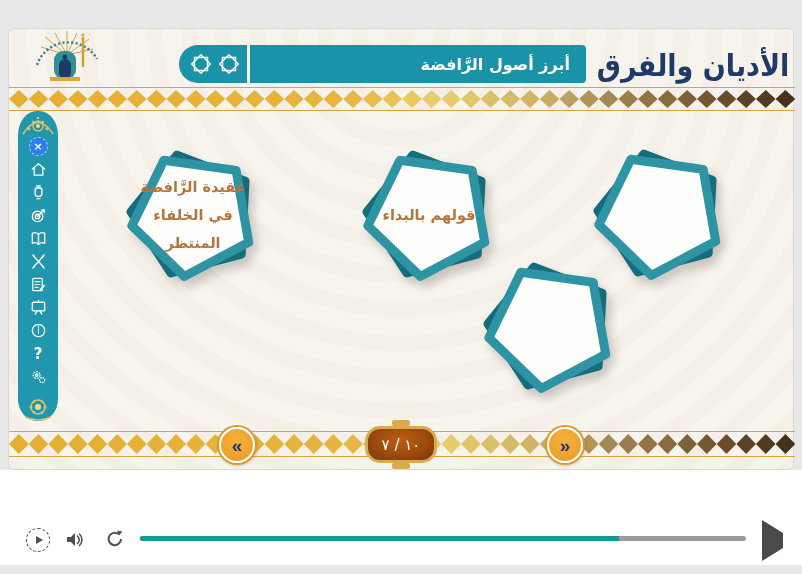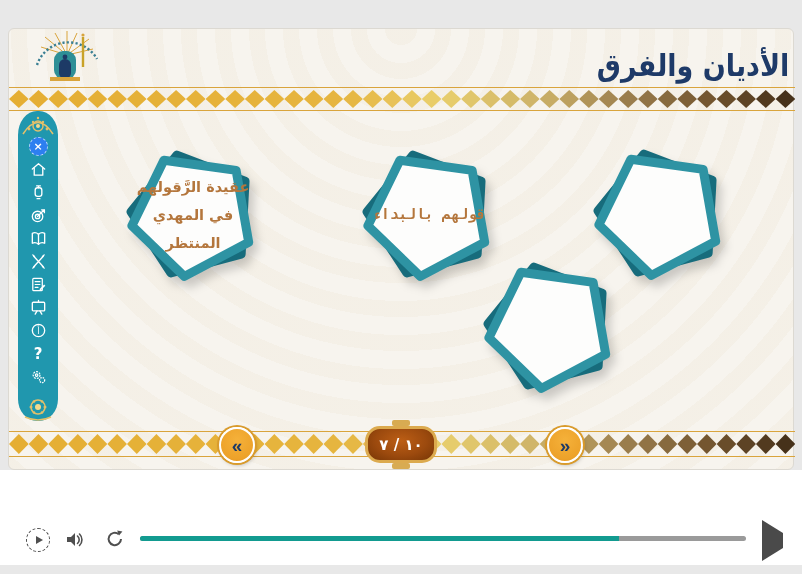--- a/index.html
+++ b/index.html
@@ -49,37 +49,37 @@
     display:flex; align-items:center; justify-content:center; line-height:1; }
   .q-mark { color:#fff; font-weight:bold; font-size:15px; }
 
   
   .card { position:absolute; width:160px; height:160px; cursor:pointer; }
   .card svg.pent { position:absolute; inset:0; filter:drop-shadow(5px 7px 5px rgba(0,0,0,0.18)); }
   .card .card-label { position:absolute; left:22px; top:28px; width:116px; height:104px;
     display:flex; align-items:center; justify-content:center; text-align:center;
     color:#b4763c; font-weight:bold; font-size:14.5px; line-height:1.95; }
   .card1 { left:104px; top:106px; }
-  .card2 { left:340px; top:106px;font-family:Liberation Mono, monospace; }
+  .card2 { left:340px; top:106px; }
   .card3 { left:571px; top:105px; }
   .card4 { left:224px; top:219px; }
   .card5 { left:461px; top:218px; }
 
   
   .nav-btn { position:absolute; width:36px; height:36px; border-radius:50%;
     background:radial-gradient(circle at 50% 35%, #f5b13a 0%, #eda22a 70%, #e2931d 100%);
     border:2px solid #fff; box-shadow:0 0 0 2px #d99b2c, 1px 2px 4px rgba(0,0,0,0.25);
     color:#1d3a66; font-size:19px; font-weight:bold; display:flex; align-items:center;
     justify-content:center; cursor:pointer; padding:0; line-height:1; }
   .nav-prev { left:210px; top:398px; }
   .nav-next { left:538px; top:398px; }
   .pager-badge { position:absolute; left:356px; top:397px; width:72px; height:37px;
     background:radial-gradient(ellipse at 50% 38%, #bc5e15 0%, #9c4a0e 55%, #773605 100%);
     border:3px solid #dcaa4e; border-radius:15px; display:flex; align-items:center;
-    justify-content:center; color:#fff; font-weight:bold; font-size:15px; }
+    justify-content:center; color:#fff; font-weight:normal; font-size:15px; }
   .pager-badge::before, .pager-badge::after { content:""; position:absolute; left:50%;
     transform:translateX(-50%); width:18px; height:6px; background:#d8ab52;
     border-radius:2px; }
   .pager-badge::before { top:-9px; }
   .pager-badge::after { bottom:-9px; }
 
   
   .player { position:absolute; left:0; top:470px; width:802px; height:95px; background:#fff; }
   .ctrl { position:absolute; z-index:1; cursor:pointer; background:none; border:none; }
   .play-circle { left:26px; top:528px; width:24px; height:24px; border-radius:50%;
@@ -114,20 +114,38 @@
       </g>
       <path d="M18 36 A 33 33 0 0 1 78 30" fill="none" stroke="#3a7f93" stroke-width="2.4" stroke-dasharray="2.2 2.2"></path>
       <line x1="64" y1="8" x2="64" y2="38" stroke="#c9a227" stroke-width="2.4"></line>
       <circle cx="64" cy="6" r="1.6" fill="#d9a43c"></circle>
       <rect x="35" y="22" width="22" height="28" rx="9" fill="#2e8f96"></rect>
       <rect x="40" y="30" width="12" height="20" rx="6" fill="#1d3a66"></rect>
       <rect x="31" y="48" width="30" height="4" fill="#d9a43c"></rect>
       <circle cx="46" cy="28" r="2.4" fill="#1d3a66"></circle>
     </svg>
 
+    <div class="header-bar">
+      <div class="bar-stars">
+        <span class="star">
+          <svg viewBox="0 0 22 22" width="24" height="24">
+            <rect x="5" y="5" width="12" height="12" fill="none" stroke="#fff" stroke-width="1.3"></rect>
+            <rect x="5" y="5" width="12" height="12" fill="none" stroke="#fff" stroke-width="1.3" transform="rotate(45 11 11)"></rect>
+          </svg>
+        </span>
+        <span class="star">
+          <svg viewBox="0 0 22 22" width="24" height="24">
+            <rect x="5" y="5" width="12" height="12" fill="none" stroke="#fff" stroke-width="1.3"></rect>
+            <rect x="5" y="5" width="12" height="12" fill="none" stroke="#fff" stroke-width="1.3" transform="rotate(45 11 11)"></rect>
+          </svg>
+        </span>
+      </div>
+      <div class="bar-divider"></div>
+      <div class="bar-title" dir="rtl">أبرز أصول الرَّافضة</div>
+    </div>
 
     <div class="brand" dir="rtl">الأديان والفرق</div>
 
     <div class="band band-top">
         <div class="diamond" style="background: rgb(229, 174, 51);"></div>
         <div class="diamond" style="background: rgb(229, 174, 52);"></div>
         <div class="diamond" style="background: rgb(229, 175, 52);"></div>
         <div class="diamond" style="background: rgb(229, 175, 53);"></div>
         <div class="diamond" style="background: rgb(229, 176, 54);"></div>
         <div class="diamond" style="background: rgb(229, 176, 55);"></div>
@@ -255,21 +273,21 @@
           <circle cx="22" cy="15.5" r="1.3" fill="#e3c06a"></circle>
         <path d="M5 20 Q18 26 31 20" fill="none" stroke="#e3c06a" stroke-width="1.4"></path>
       </svg>
     </div>
 
     <div class="card card1">
       <svg class="pent" viewBox="0 0 160 160">
         <polygon points="71.4,141.4 135.7,107.2 123.1,35.4 50.9,25.3 18.9,90.8" fill="none" stroke="#176c7c" stroke-width="9" stroke-linejoin="round" transform="rotate(13 80 80)"></polygon>
         <polygon points="71.4,141.4 135.7,107.2 123.1,35.4 50.9,25.3 18.9,90.8" fill="#fdfdfc" stroke="#2e93a3" stroke-width="9" stroke-linejoin="round"></polygon>
       </svg>
-      <div class="card-label" dir="rtl">عقيدة الرَّقولهم في المهدي المنتظر</div>
+      <div class="card-label" dir="rtl">عقيدة الرَّافضة في الخلفاء المنتظر</div>
     </div>
 
     <div class="card card2">
       <svg class="pent" viewBox="0 0 160 160">
         <polygon points="71.4,141.4 135.7,107.2 123.1,35.4 50.9,25.3 18.9,90.8" fill="none" stroke="#176c7c" stroke-width="9" stroke-linejoin="round" transform="rotate(13 80 80)"></polygon>
         <polygon points="71.4,141.4 135.7,107.2 123.1,35.4 50.9,25.3 18.9,90.8" fill="#fdfdfc" stroke="#2e93a3" stroke-width="9" stroke-linejoin="round"></polygon>
       </svg>
       <div class="card-label" dir="rtl">قولهم بالبداء</div>
     </div>
 

